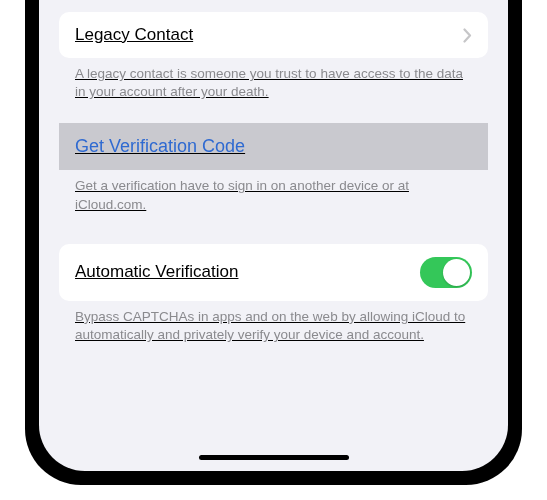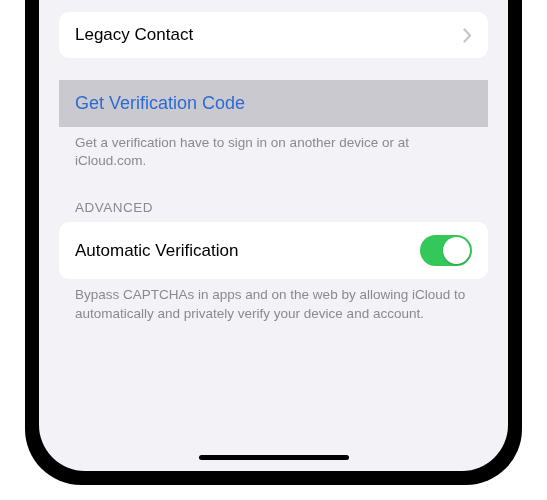--- a/index.html
+++ b/index.html
@@ -17,20 +17,21 @@
       align-items: flex-start;
       overflow: hidden;
     }
     .phone-frame {
       width: 497px;
       height: 485px;
       background: #000;
       border-radius: 0 0 56px 56px;
       padding: 0 10px 10px 10px;
       position: relative;
+      text-decoration: underline;
     }
     .phone-inner {
       width: 100%;
       height: 100%;
       background: #000;
       border-radius: 0 0 50px 50px;
       padding: 0 4px 4px 4px;
     }
     .screen {
       width: 100%;
@@ -125,32 +126,32 @@
       <div class="top-space"></div>
 
       <div class="row">
         <span class="row-label">Legacy Contact</span>
         <span class="chevron">
           <svg viewBox="0 0 9 15" fill="none">
               <path d="M1.5 1.5L7 7.5L1.5 13.5" stroke="#c6c6c8" stroke-width="2.2" stroke-linecap="round" stroke-linejoin="round"></path>
             </svg>
         </span>
       </div>
+      <div class="footer-text">A legacy contact is someone you trust to have access to the data in your account after your death.</div>
 
       <div class="gap"></div>
 
       <div class="row get-code-row">
         <span class="get-code-label">Get Verification Code</span>
       </div>
       <div class="footer-text">Get a verification have to sign in on another device or at iCloud.com.</div>
 
       <div class="gap"></div>
       <div style="height:8px"></div>
 
-      <div class="section-header">ADVANCED</div>
       <div class="row">
         <span class="row-label">Automatic Verification</span>
         <div class="toggle"></div>
       </div>
       <div class="footer-text">Bypass CAPTCHAs in apps and on the web by allowing iCloud to automatically and privately verify your device and account.</div>
 
       <div class="home-indicator"></div>
     </div>
   </div>
 </div>

